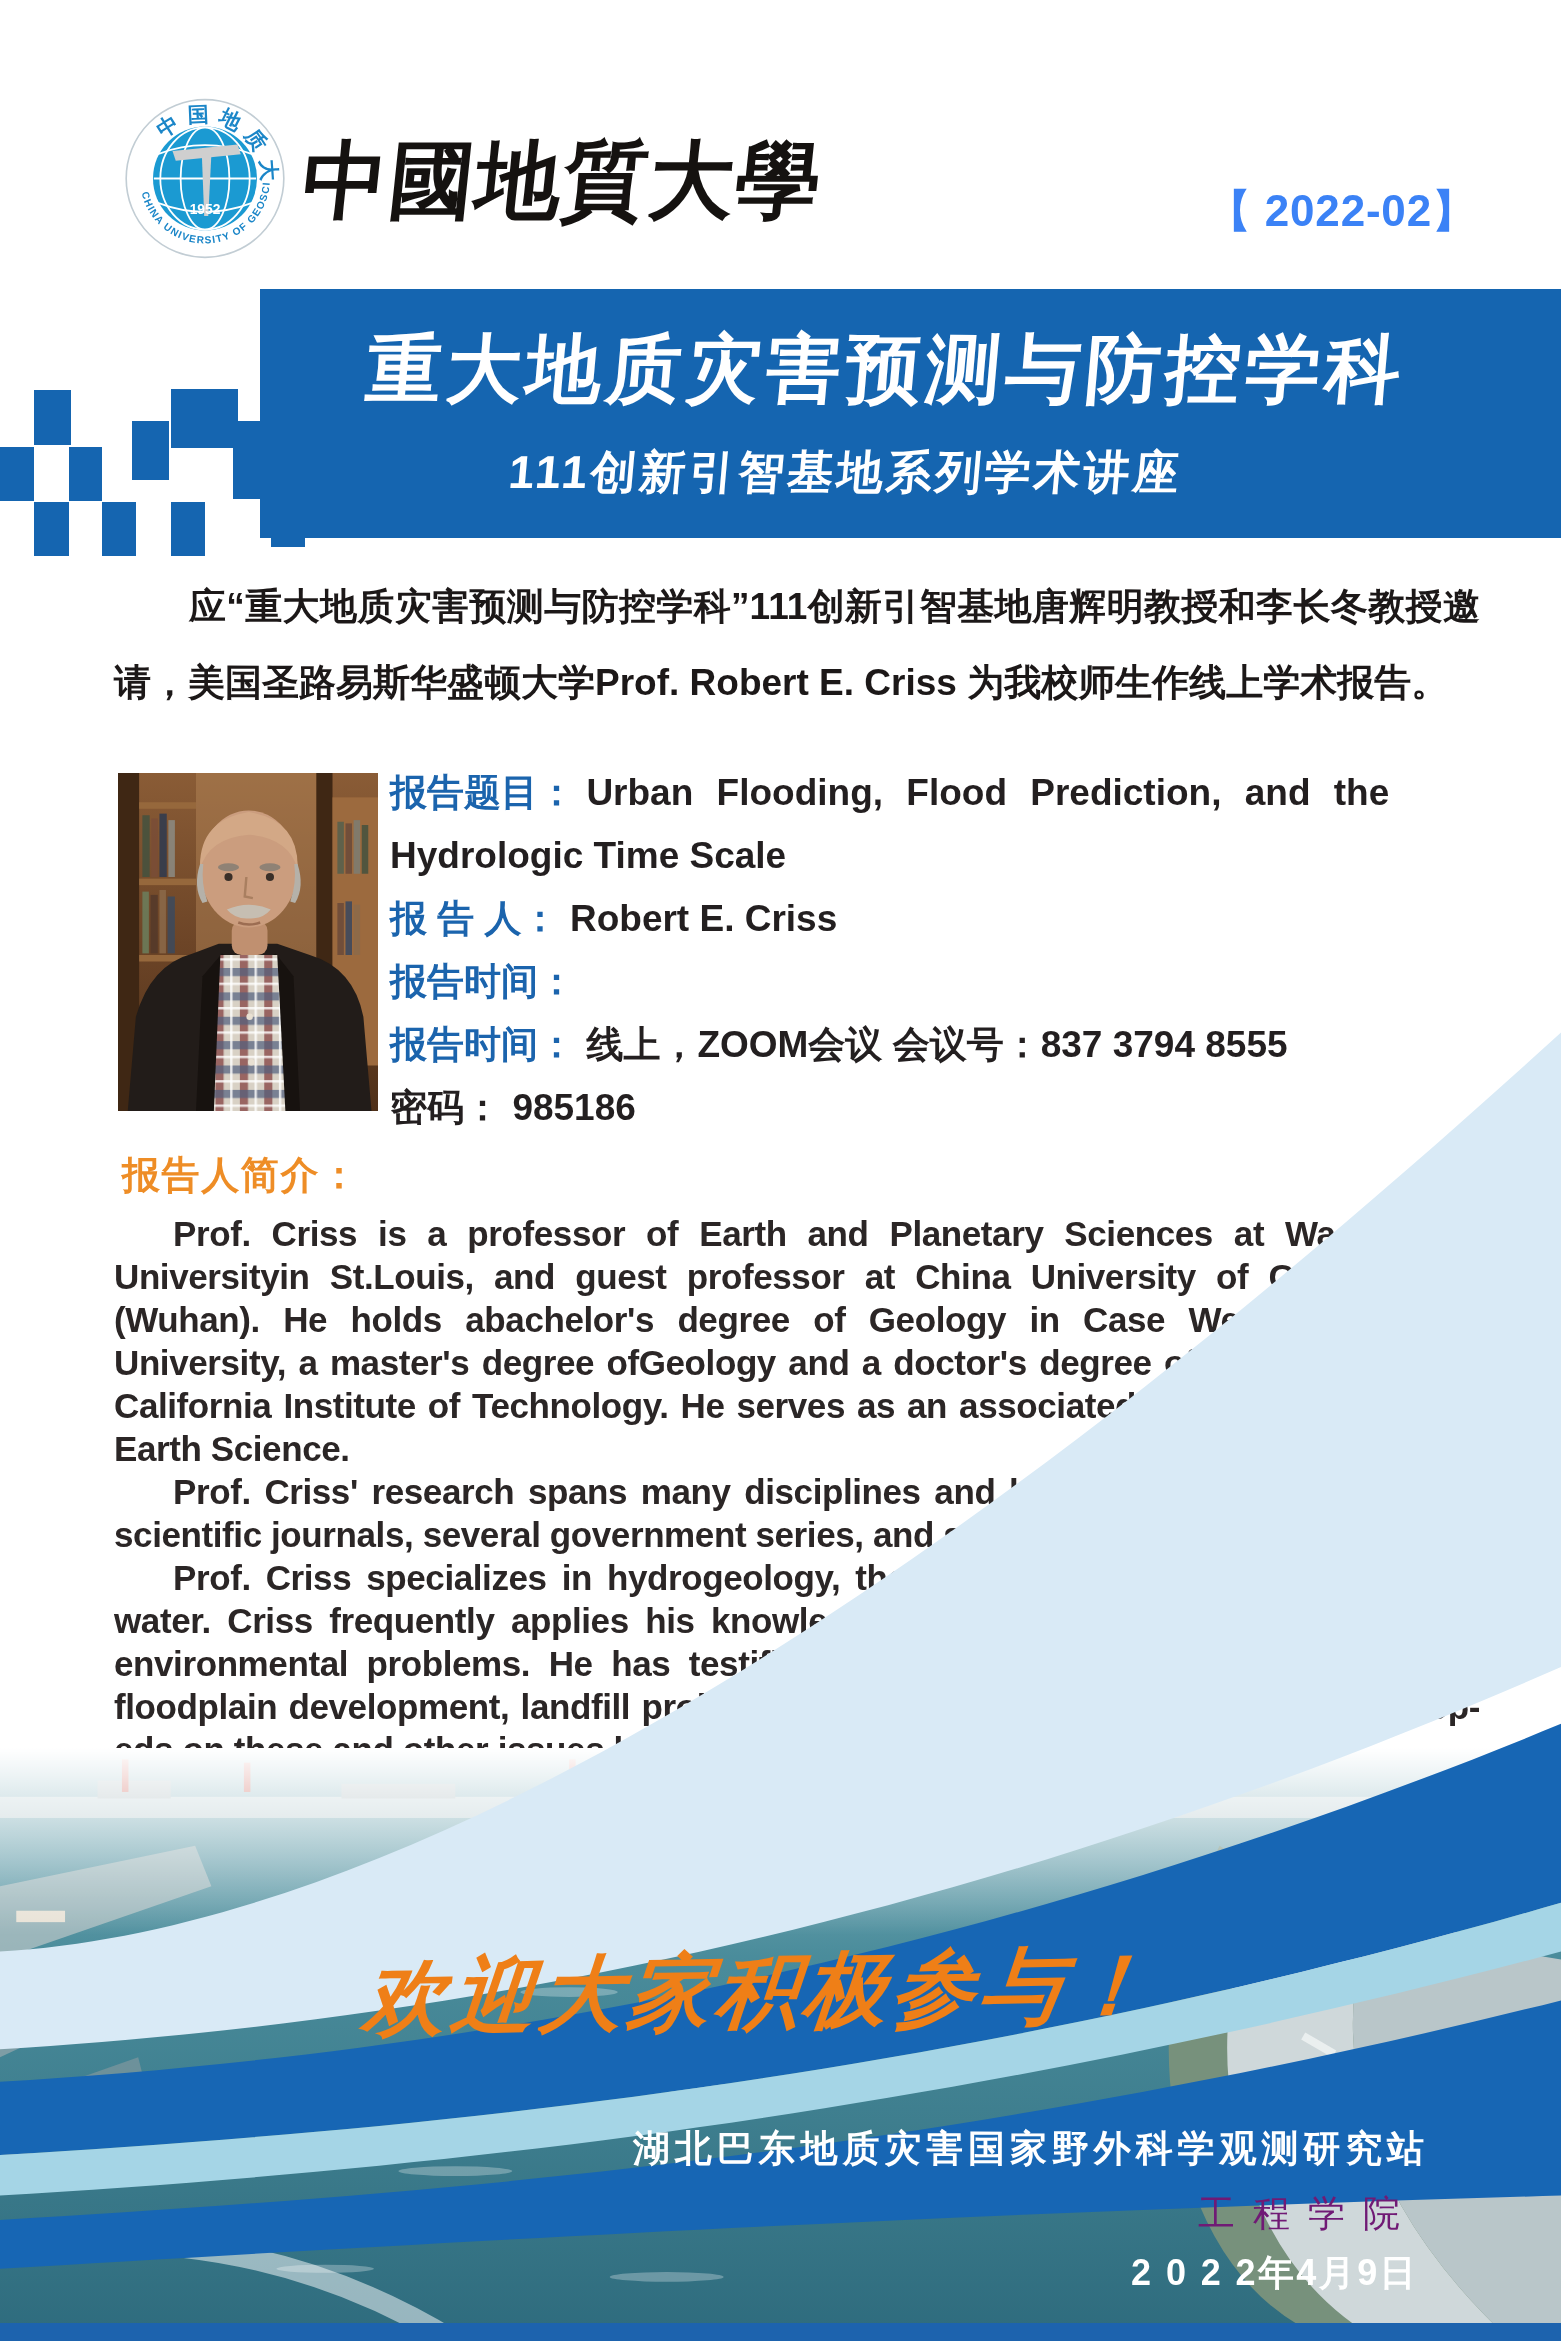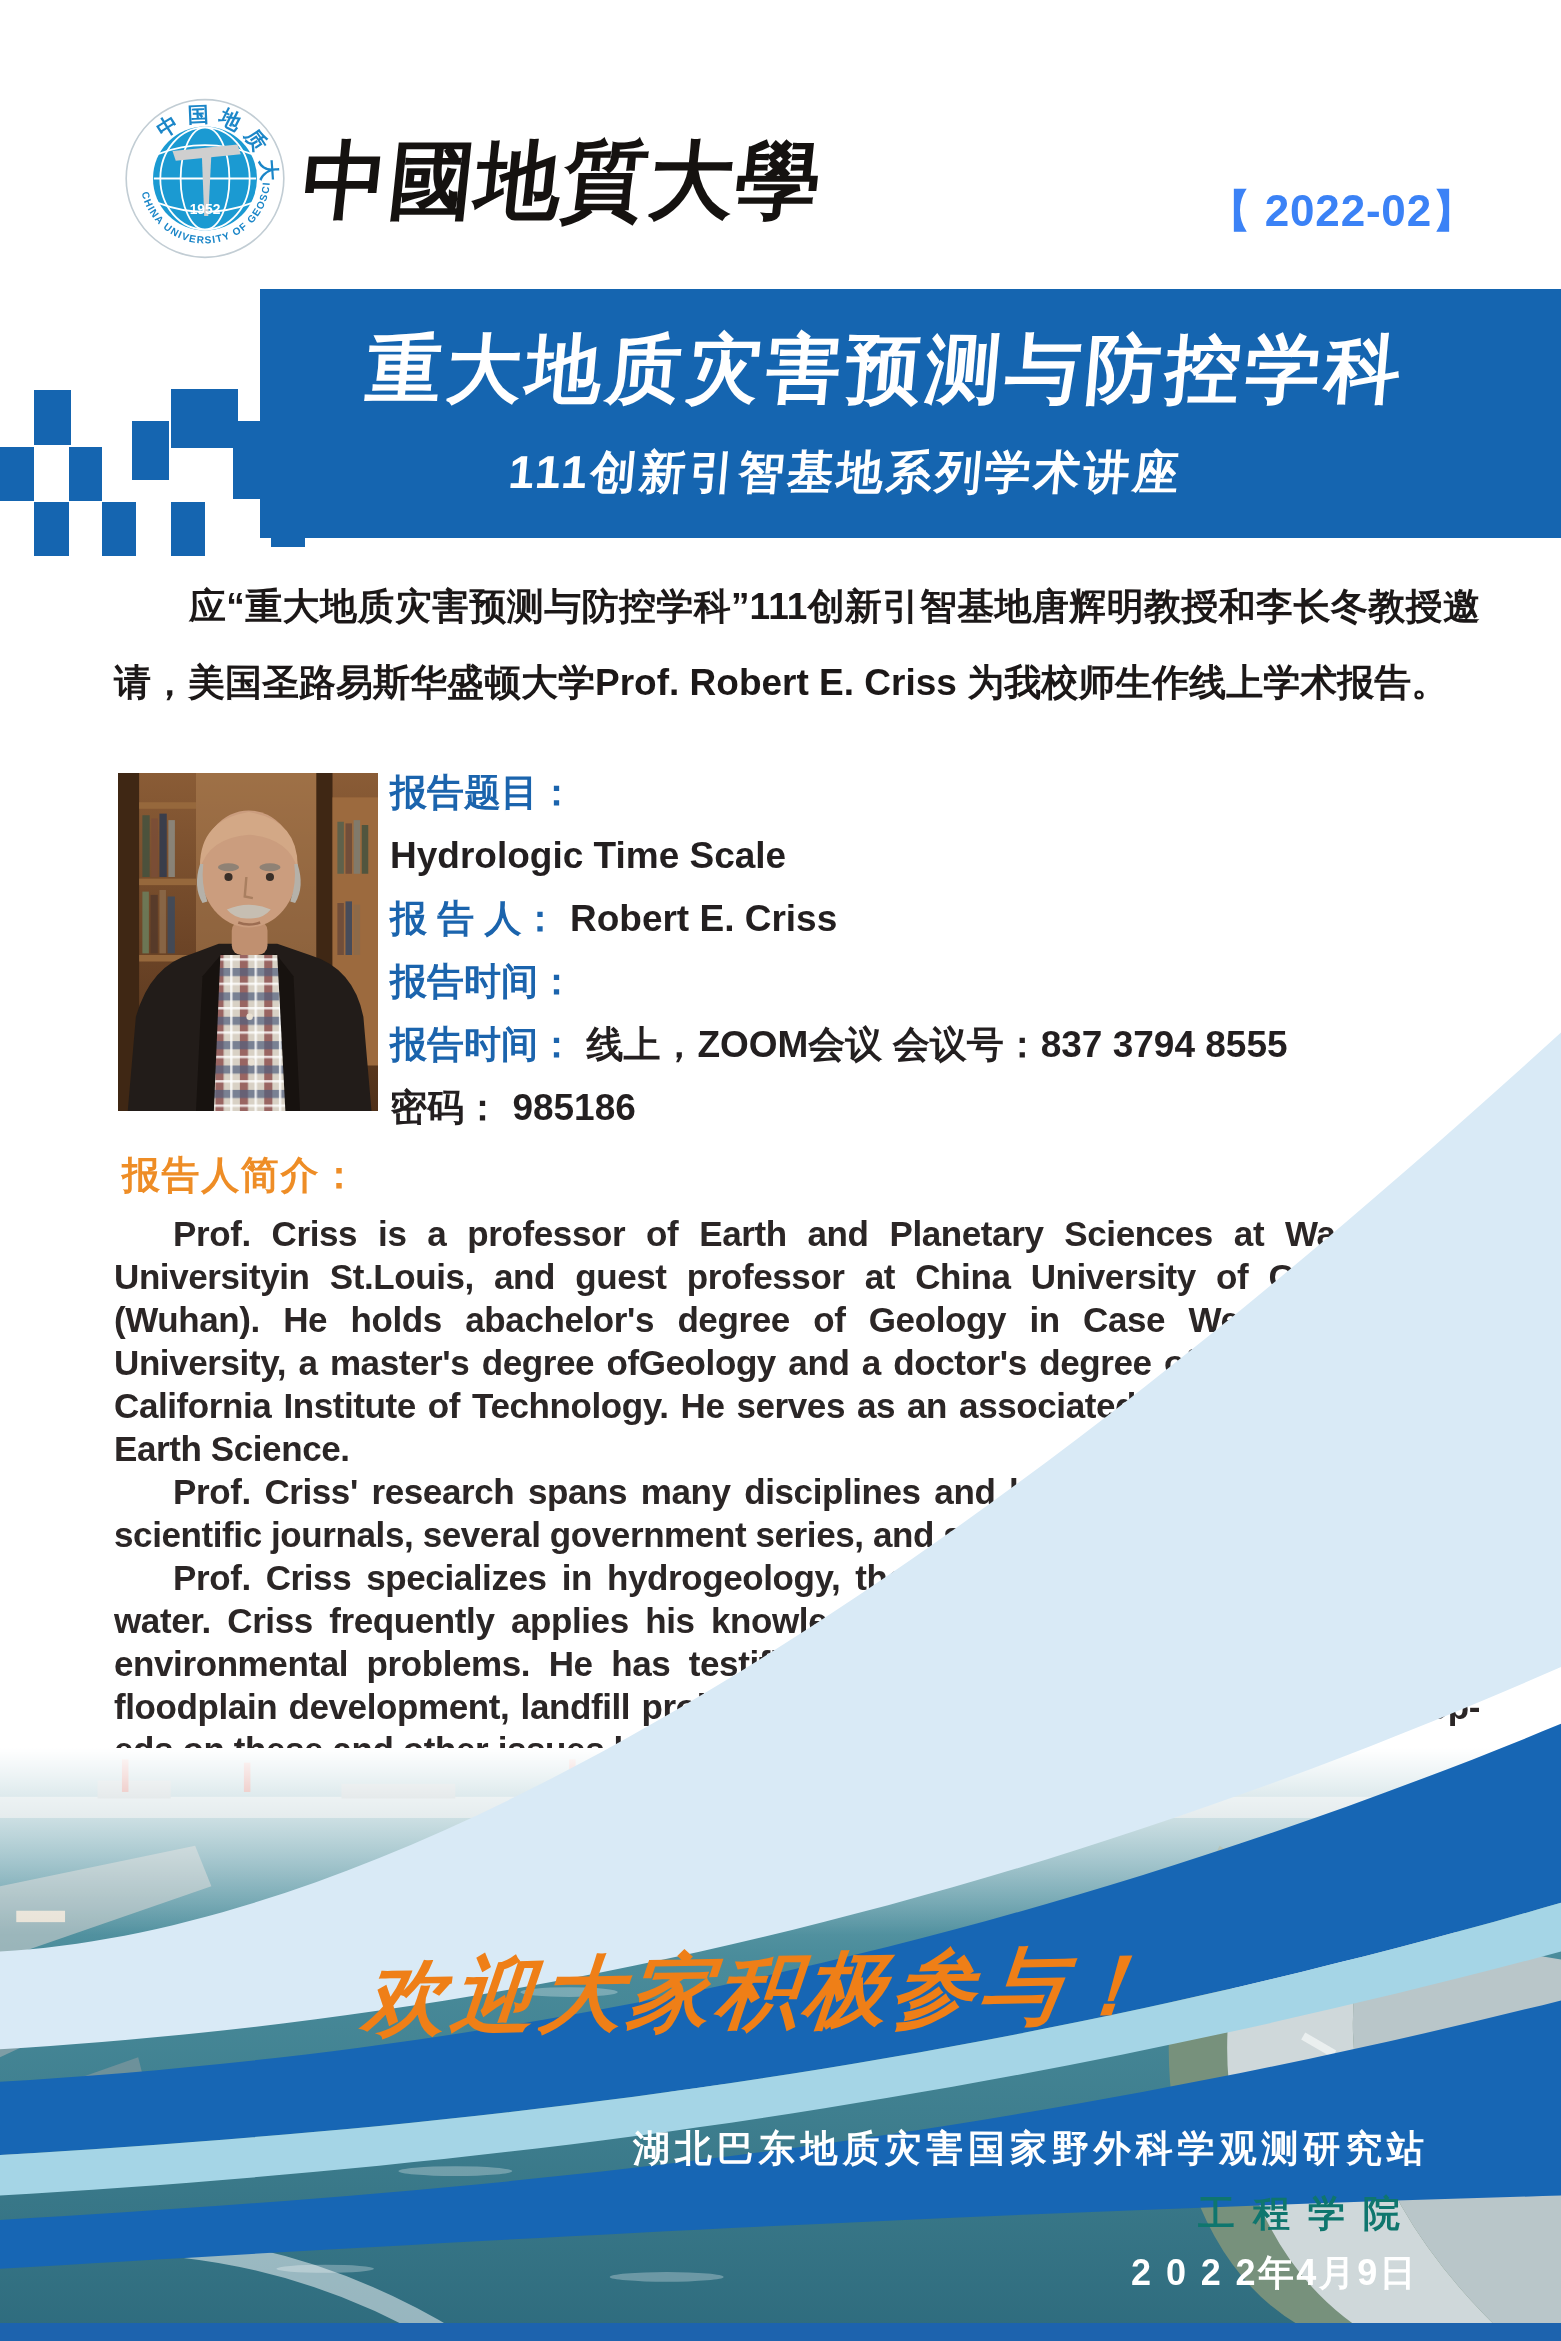--- a/index.html
+++ b/index.html
@@ -44,22 +44,22 @@
 
   
   .dam-photo{position:absolute;left:0;top:1748px;width:1561px;height:594px;z-index:1;}
   .swoosh{position:absolute;left:0;top:878px;width:1561px;height:1464px;z-index:2;pointer-events:none;}
 
   .welcome{position:absolute;left:364px;top:1937px;z-index:3;font-size:83px;font-weight:bold;font-style:italic;
     color:#ef7f17;letter-spacing:4.9px;white-space:nowrap;transform:skewX(-6deg) rotate(-1deg);
     font-family:"DejaVu Serif", serif;}
   .footer-org1{position:absolute;right:132px;top:2124px;z-index:3;color:#ffffff;font-size:37px;
     font-weight:bold;letter-spacing:4.9px;white-space:nowrap;}
-  .footer-org2{position:absolute;right:143px;top:2189px;z-index:3;color:#0f766e;font-size:37px;
-    font-weight:bold;letter-spacing:18px;white-space:nowrap;}
+  .footer-org2{position:absolute;right:143px;top:2189px;z-index:3;color:#701a75;font-size:37px;
+    font-weight:normal;letter-spacing:18px;white-space:nowrap;}
   .footer-date{position:absolute;right:143px;top:2249px;z-index:3;color:#ffffff;font-size:36px;
     font-weight:bold;letter-spacing:2.4px;white-space:nowrap;}
   .bottom-strip{position:absolute;left:0;bottom:0;width:1561px;height:19.5px;background:#1d63ae;z-index:4;}
 </style>
 </head>
 <body>
 
 <div class="poster">
 
   <div class="logo-wrap">
@@ -180,20 +180,21 @@
       <circle cx="187" cy="128" r="5" fill="#3a2f28"></circle>
       <path d="M 158 128 L 156 152 L 166 154" stroke="#a97f60" stroke-width="3" fill="none"></path>
       <path d="M 134 168 Q 161 156 188 168 Q 178 180 161 179 Q 144 180 134 168 Z" fill="#c6beb2"></path>
       <path d="M 148 184 Q 161 189 175 184" stroke="#9c6d52" stroke-width="3" fill="none"></path>
     </svg>
   </div>
 
   <div class="details">
     <div class="row title-line1">
       <span class="lbl">报告题目：</span>
+      <span class="val">Urban Flooding, Flood Prediction, and the</span>
     </div>
     <div class="row">
       <span class="val" style="margin-left:0;">Hydrologic Time Scale</span>
     </div>
     <div class="row">
       <span class="lbl">报 告 人：</span>
       <span class="val">Robert E. Criss</span>
     </div>
     <div class="row">
       <span class="lbl">报告时间：</span>

